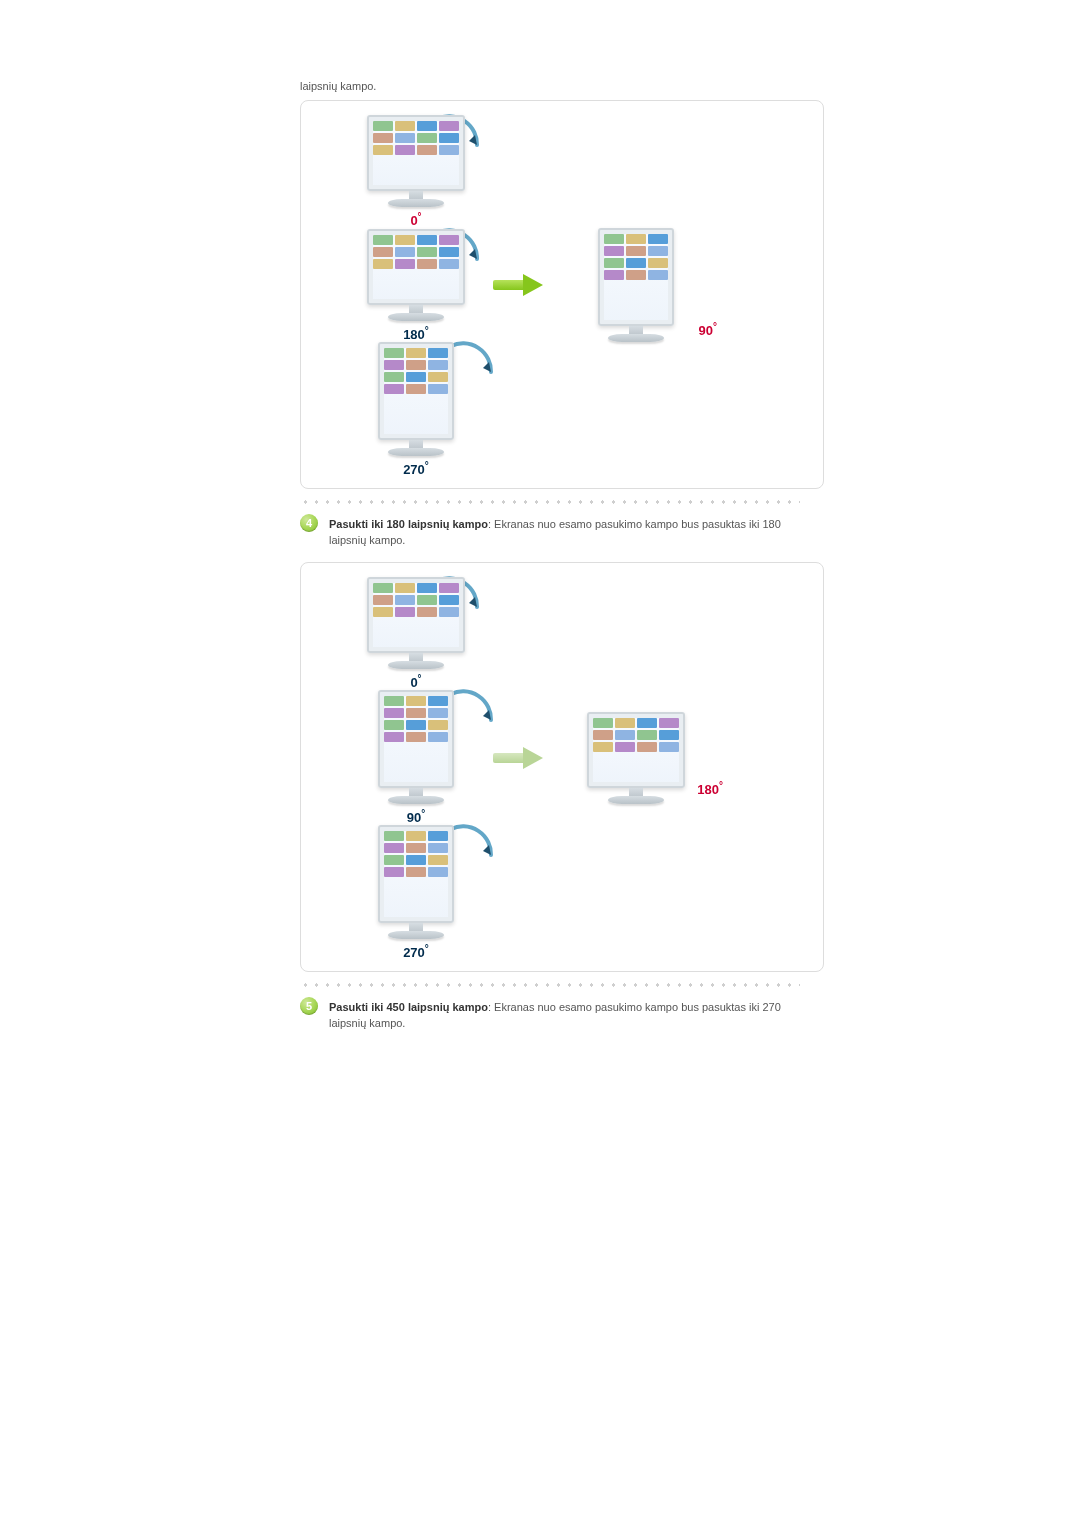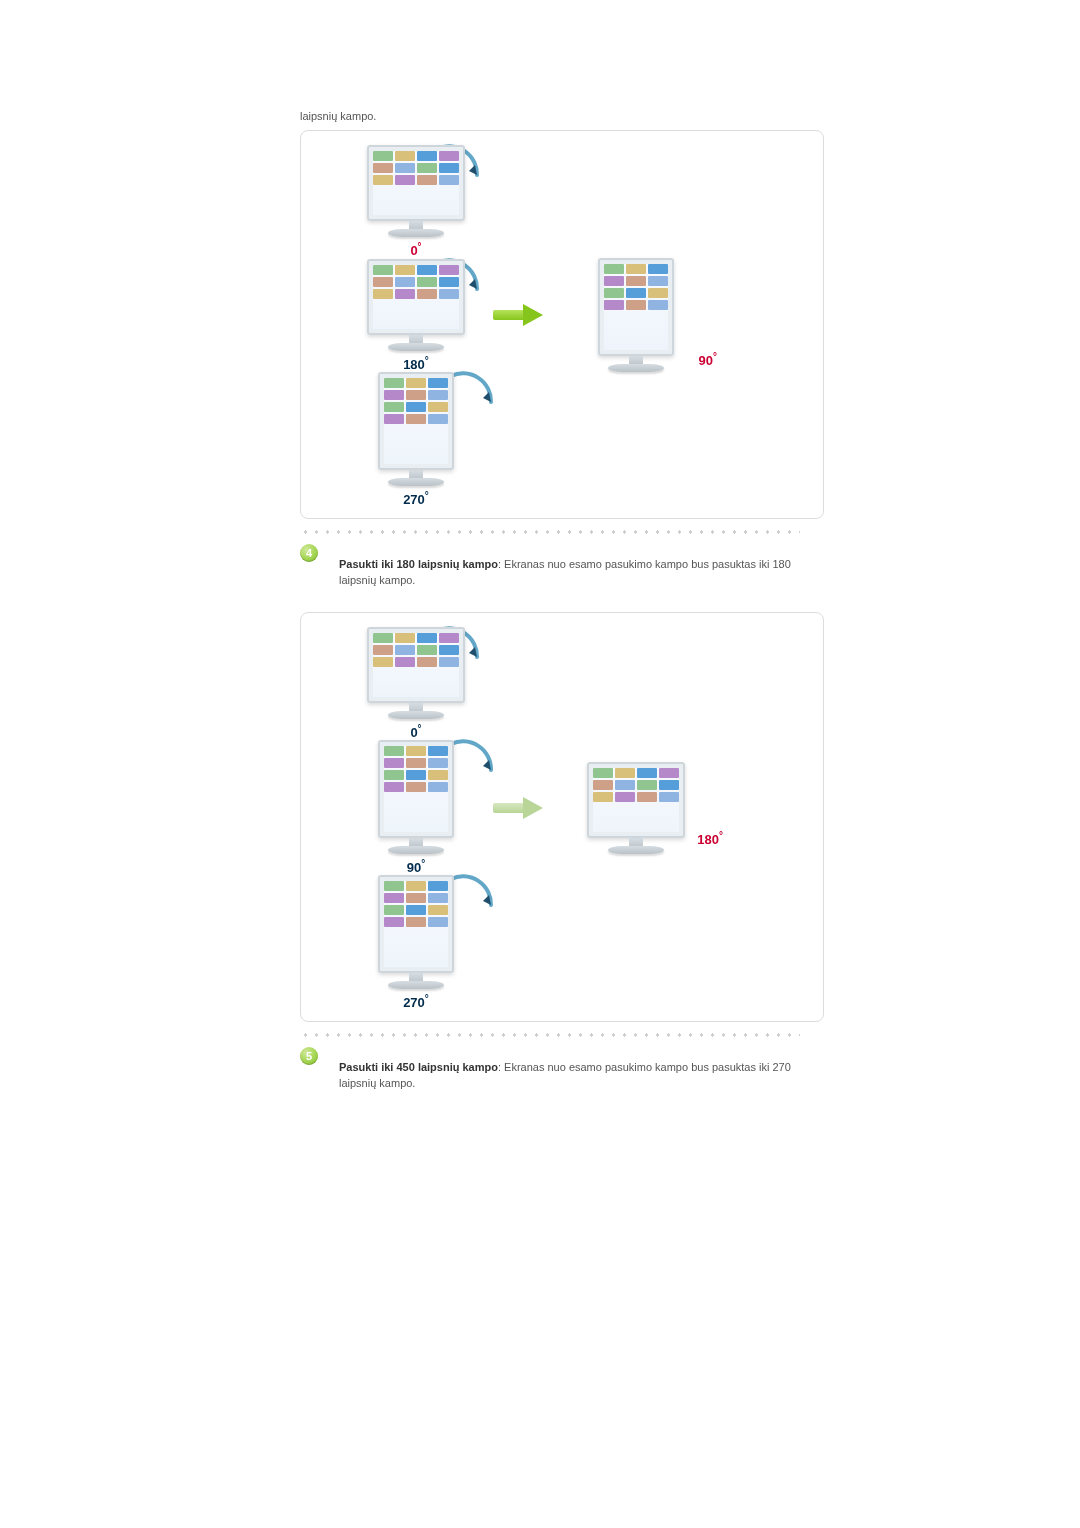--- a/index.html
+++ b/index.html
@@ -6,21 +6,21 @@
     margin: 0;
     padding: 0;
     background: #fff;
     font-family: Verdana, Arial, sans-serif;
     font-size: 11px;
     color: #555;
   }
   .page {
     width: 700px;
     margin: 0 auto;
-    padding: 110px 0 120px 110px;
+    padding: 80px 0 120px 110px;
     box-sizing: border-box;
   }
   .intro-remnant {
     margin: 0 0 8px 0;
     color: #555;
   }
   .diagram-box {
     border: 1px solid #ddd;
     border-radius: 8px;
     width: 494px;
@@ -158,21 +158,21 @@
     width:18px;height:18px;
     border-radius:50%;
     background: radial-gradient(circle at 35% 30%, #cfe89a 0%, #acd95d 45%, #7ebf25 100%);
     color:#fff;
     font-weight:700;
     font-size:11px;
     display:flex;align-items:center;justify-content:center;
     margin-top:1px;
     box-shadow: inset 0 -1px 1px rgba(0,0,0,.2);
   }
-  .item p { margin: 13px; color:#555; line-height:1.5; }
+  .item p { margin: 3px; color:#555; line-height:1.5; }
   .item p b { color:#333; }
   
   .result-cell {
     width: 150px;
     display:flex; flex-direction:column; align-items:center;
     position: relative;
   }
   .result-cell .angle { position:absolute; }
   
   .gap { width: 36px; }

